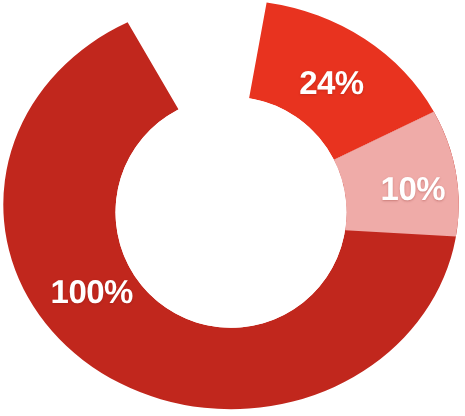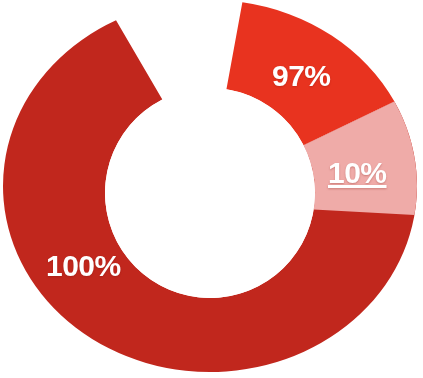--- a/index.html
+++ b/index.html
@@ -35,37 +35,37 @@
     font-weight: bold;
     font-size: 30px;
     line-height: 1;
     letter-spacing: -0.5px;
     white-space: nowrap;
     text-shadow: 0 1px 2px rgba(120,20,12,0.30);
     -webkit-font-smoothing: antialiased;
   }
   .slice-label.lbl-75 { left: 46px;  top: 251px; }
   .slice-label.lbl-15 { left: 272px; top: 61px;  }
-  .slice-label.lbl-10 { left: 328px; top: 158px; text-decoration: underline; }
+  .slice-label.lbl-10 { left: 346px; top: 158px; }
 </style>
 </head>
 <body>
 
 <div id="chart-root" style="background: rgb(255, 255, 255);">
 
   <svg id="donut-svg" viewBox="0 0 423 378" preserveAspectRatio="none">
 
     <path fill="#c1271d" d="M 394.44 101.56 A 207 186 0 1 1 116.02 20.27 L 162.33 99.44 A 105 105 0 1 0 303.56 145.33 Z"></path>
 
     <path fill="#e8331f" d="M 242.38 2.29 A 207 186 0 0 1 394.44 101.56 L 303.56 145.33 A 105 105 0 0 0 226.43 89.29 Z"></path>
 
     <path fill="#efaba8" d="M 394.44 101.56 A 207 186 0 0 1 414.45 215.10 L 313.71 209.43 A 105 105 0 0 0 303.56 145.33 Z"></path>
 
     <circle cx="210" cy="193" r="105" fill="#ffffff"></circle>
   </svg>
 
   <div class="slice-label lbl-75" style="color: rgb(255, 255, 255);">100%</div>
 
-  <div class="slice-label lbl-15" style="color: rgb(255, 255, 255);">97%</div>
+  <div class="slice-label lbl-15" style="color: rgb(255, 255, 255);">24%</div>
 
   <div class="slice-label lbl-10" style="color: rgb(255, 255, 255);">10%</div>
 
 </div>
 
 </body></html>

